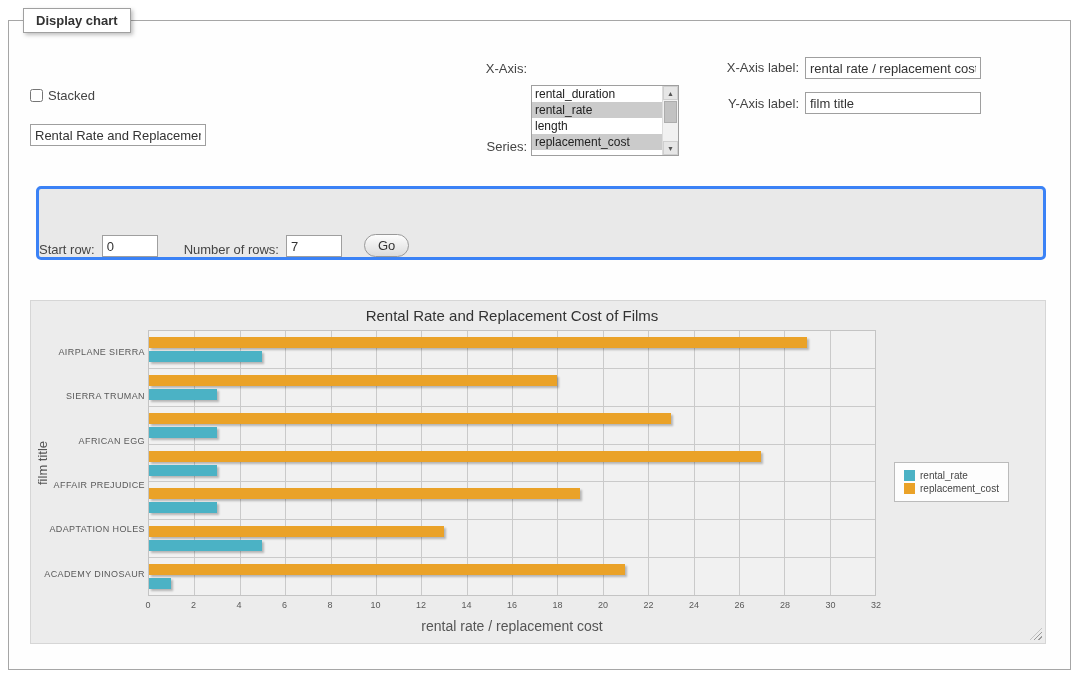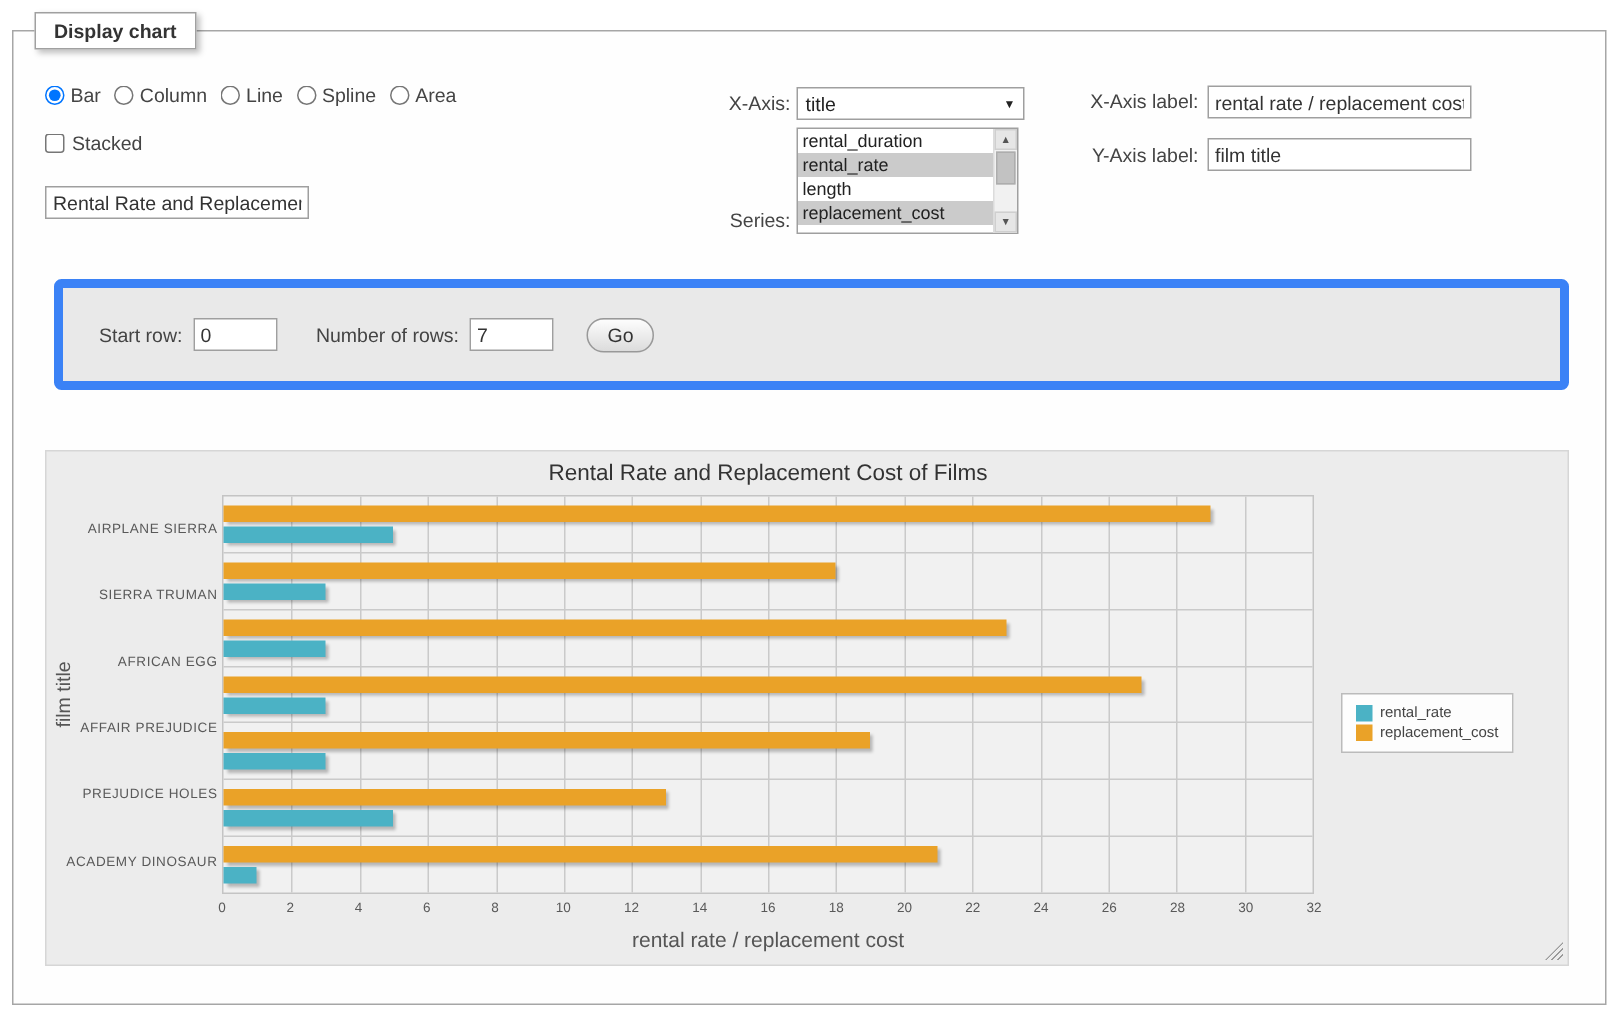--- a/index.html
+++ b/index.html
@@ -29,21 +29,21 @@
   .opt.sel { background:#cbcbcb; }
   .scrollbar { width:16px; background:#f1f1f1; border-left:1px solid #dcdcdc; position:relative; }
   .sb-btn { height:14px; background:#e6e6e6; border:1px solid #cfcfcf; font-size:7px; color:#555; text-align:center; line-height:13px; }
   .sb-btn.down { position:absolute; bottom:0; left:0; right:0; }
   .sb-thumb { position:absolute; top:15px; left:1px; right:1px; height:22px; background:#c2c2c2; border:1px solid #adadad; }
 
   .axis-input { position:absolute; width:176px; }
   .xlabel-input { left:796px; top:36px; }
   .ylabel-input { left:796px; top:71px; }
 
-  .rows-panel { position:absolute; left:27px; top:165px; width:1010px; height:74px; background:#e9e9e9; border:6px solid #3b82f6; border-radius:5px; display:flex; align-items:center; padding-left:24px; font-size:13px; color:#444; }
+  .rows-panel { position:absolute; left:27px; top:165px; width:1010px; height:74px; background:#e9e9e9; border:3px solid #3b82f6; border-radius:5px; display:flex; align-items:flex-end; font-size:13px; color:#444; }
   .rows-panel input { width:56px; margin-left:7px; }
   .rows-panel .nrl { margin-left:26px; }
   .go-button { margin-left:22px; padding:3px 13px; font-size:13px; color:#333; background:linear-gradient(#fdfdfd,#dcdcdc); border:1px solid #999; border-radius:12px; cursor:pointer; font-family:"Liberation Sans", sans-serif; }
 
   .chart-wrap { position:absolute; left:21px; top:279px; width:1016px; height:344px; background:#ececec; border:1px solid #d6d6d6; }
   .chart-title { position:absolute; left:117px; top:6px; width:728px; text-align:center; font-size:15px; color:#333; }
   .y-axis-title { position:absolute; left:2px; top:29px; width:18px; height:266px; display:flex; align-items:center; justify-content:center; writing-mode:vertical-rl; transform:rotate(180deg); font-size:13px; color:#555; }
   .y-labels { position:absolute; left:22px; top:29px; width:92px; height:266px; display:flex; flex-direction:column; }
   .ylab { flex:1; display:flex; align-items:center; justify-content:flex-end; font-size:9px; color:#595959; letter-spacing:0.4px; white-space:nowrap; }
   .plot { position:absolute; left:117px; top:29px; width:728px; height:266px; border:1px solid #c4c4c4; background:rgba(255,255,255,0.25); }
@@ -61,55 +61,29 @@
   .swatch { width:11px; height:11px; margin-right:5px; }
   .lgname { font-size:10px; color:#444; }
   .grip { position:absolute; right:3px; bottom:3px; width:12px; height:12px; background:repeating-linear-gradient(135deg, transparent 0 2px, #9a9a9a 2px 3px); clip-path:polygon(100% 0, 100% 100%, 0 100%); cursor:nwse-resize; }
 </style>
 </head>
 <body>
 
 <div class="outer">
   <div class="outer-legend">Display chart</div>
 
-  <div class="type-row" id="type-row">
-      <label>
-        <input type="radio" name="chartType" checked="" style="">
-        <span>Bar</span>
-      </label>
-      <label>
-        <input type="radio" name="chartType" style="">
-        <span>Column</span>
-      </label>
-      <label>
-        <input type="radio" name="chartType" style="">
-        <span>Line</span>
-      </label>
-      <label>
-        <input type="radio" name="chartType" style="">
-        <span>Spline</span>
-      </label>
-      <label>
-        <input type="radio" name="chartType" style="">
-        <span>Area</span>
-      </label>
-    </div>
 
   <label class="stacked-row">
     <input type="checkbox" style="">
     <span>Stacked</span>
   </label>
 
   <input class="text-input title-input" value="Rental Rate and Replacement Cost of Films" style="">
 
   <div class="rlabel" style="left:420px; top:40px; width:98px;">X-Axis:</div>
-  <div class="fake-select">
-    <span>title</span>
-    <span class="sel-arrow">▼</span>
-  </div>
 
   <div class="rlabel" style="left:420px; top:118px; width:98px;">Series:</div>
   <div class="listbox">
     <div class="list-items" id="series-options">
         <div class="opt">rental_duration</div>
         <div class="opt sel">rental_rate</div>
         <div class="opt">length</div>
         <div class="opt sel">replacement_cost</div>
       </div>
     <div class="scrollbar">
@@ -134,21 +108,21 @@
   </div>
 
   <div class="chart-wrap">
     <div class="chart-title">Rental Rate and Replacement Cost of Films</div>
     <div class="y-axis-title">film title</div>
     <div class="y-labels">
         <div class="ylab">AIRPLANE SIERRA</div>
         <div class="ylab">SIERRA TRUMAN</div>
         <div class="ylab">AFRICAN EGG</div>
         <div class="ylab">AFFAIR PREJUDICE</div>
-        <div class="ylab">PREJUDICE HOLES</div>
+        <div class="ylab">ADAPTATION HOLES</div>
         <div class="ylab">ACADEMY DINOSAUR</div>
       </div>
     <div class="plot">
       <div class="grid">
           <div class="vgrid" style="left: 6.25%;"></div>
           <div class="vgrid" style="left: 12.5%;"></div>
           <div class="vgrid" style="left: 18.75%;"></div>
           <div class="vgrid" style="left: 25%;"></div>
           <div class="vgrid" style="left: 31.25%;"></div>
           <div class="vgrid" style="left: 37.5%;"></div>

